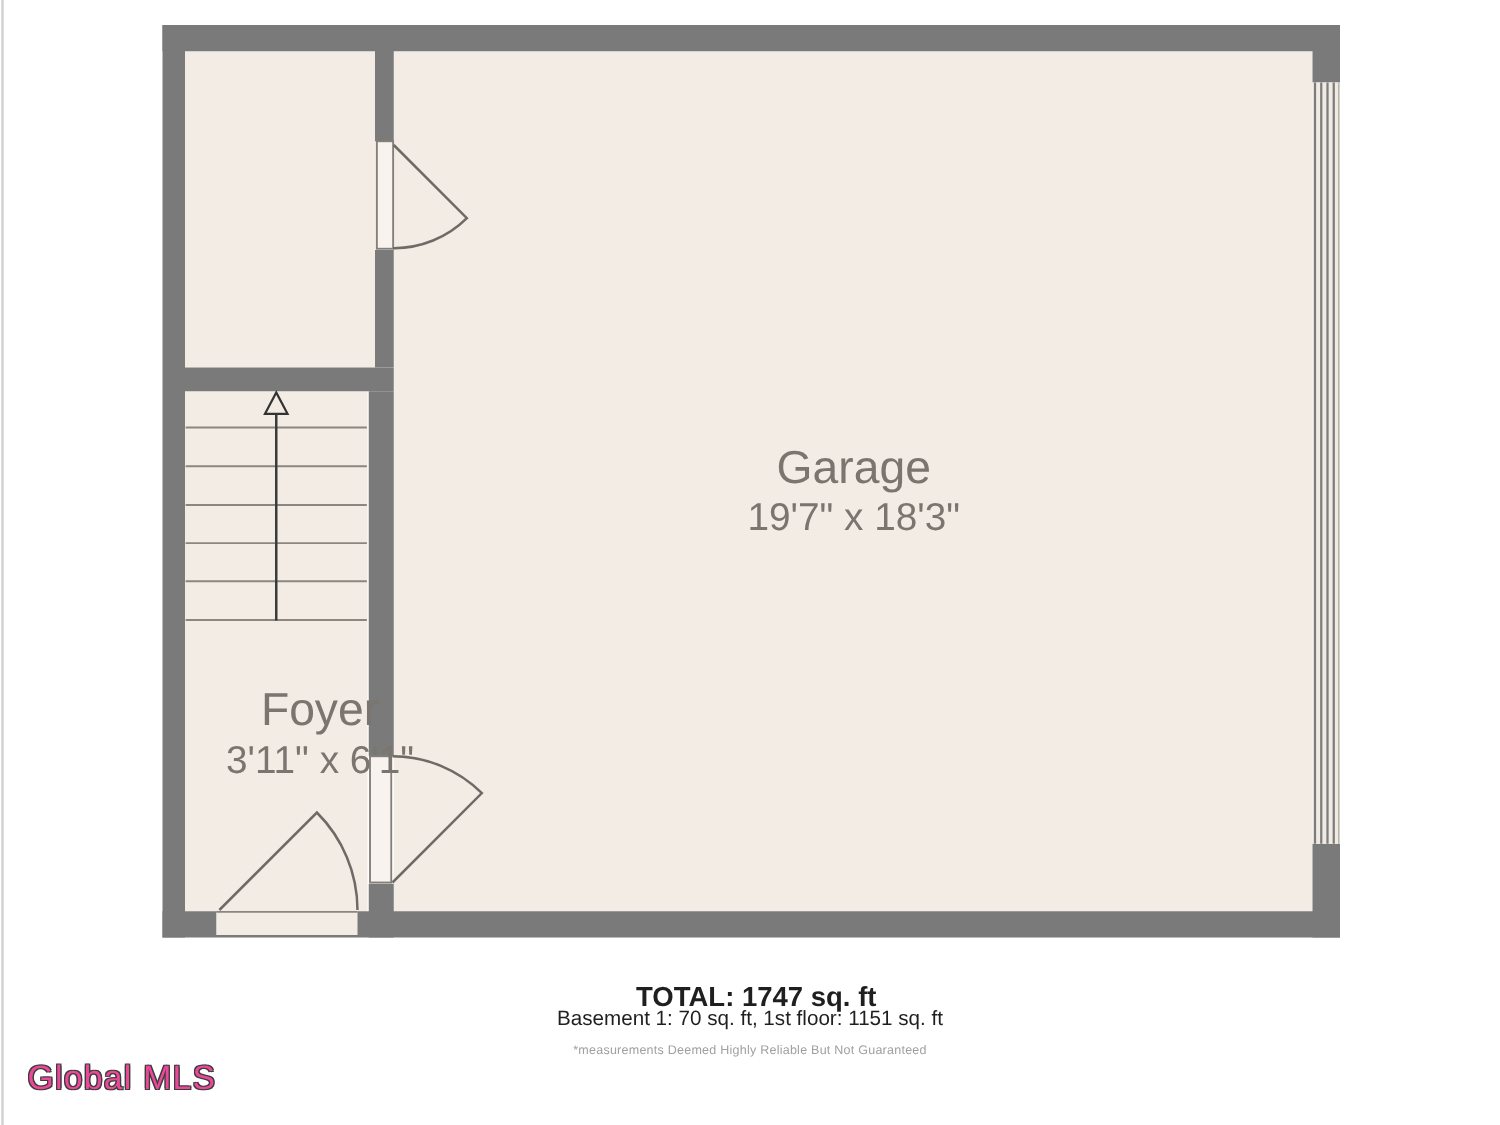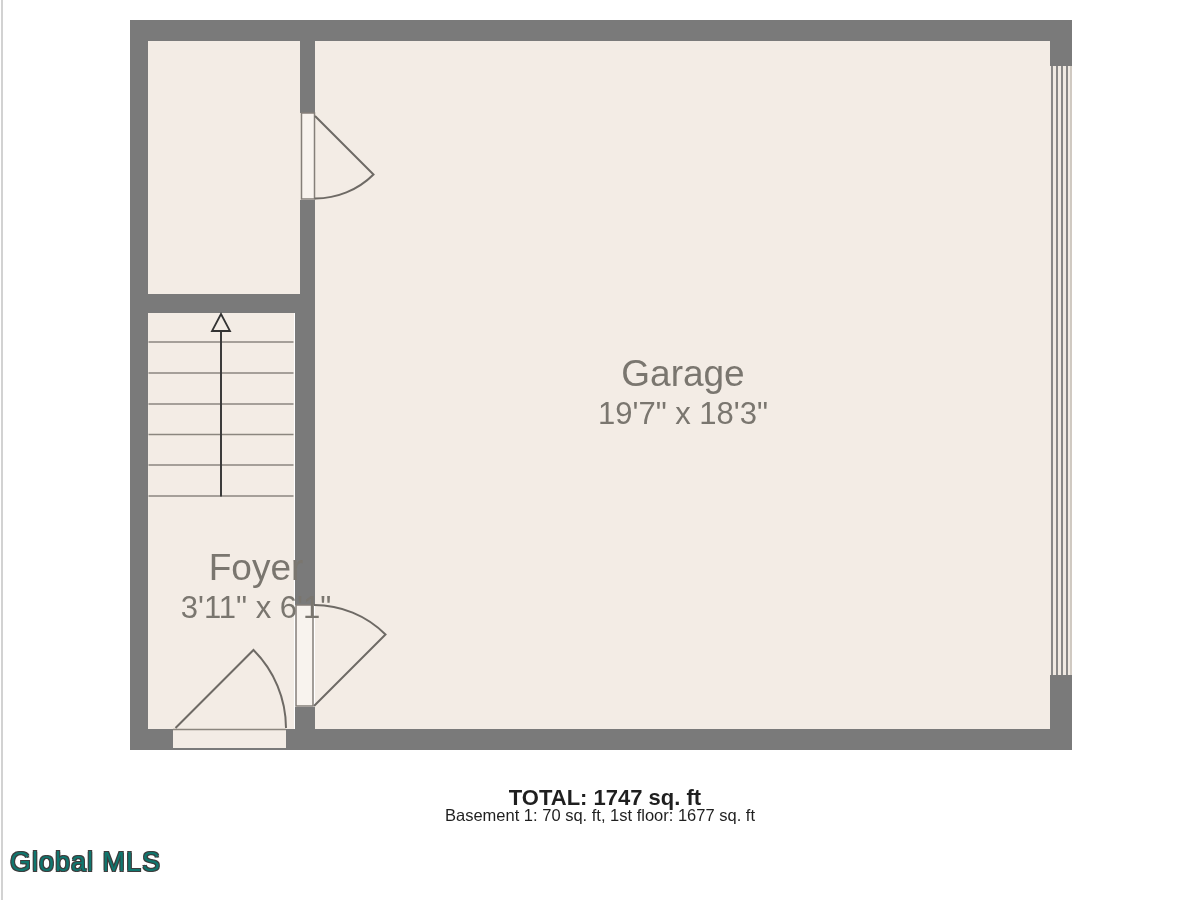--- a/index.html
+++ b/index.html
@@ -21,22 +21,22 @@
   .foyer-label  { left:221px; top:546px;margin-left:35px; }
   .summary {
     position:absolute; left:0; right:0; top:789px; text-align:center; color:#1f1f1f;
   }
   .summary .total { font-weight:bold; font-size:22px; line-height:18px;margin-left:10px; }
   .summary .line  { font-size:16.5px; line-height:17.5px; }
   .summary .disclaimer {
     margin-top:10px; font-size:10px; color:#a0a0a0; letter-spacing:0.2px;
   }
   .watermark {
-    position:absolute; left:10px; top:847px; font-size:27px; letter-spacing:1px;
-    color:#0f766e;
+    position:absolute; left:22px; top:847px; font-size:27px; letter-spacing:1px;
+    color:#ec4899;
     text-shadow: 1px 1px 0 #3d3d3d, -1px -1px 0 #3d3d3d, 1px -1px 0 #3d3d3d, -1px 1px 0 #3d3d3d;
   }
 </style>
 </head>
 <body>
 
 <div class="page">
 
   <div class="image-left-edge"></div>
 
@@ -107,18 +107,19 @@
     <div class="room-dims">19'7" x 18'3"</div>
   </div>
 
   <div class="room-label foyer-label">
     <div class="room-name">Foyer</div>
     <div class="room-dims">3'11" x 6'1"</div>
   </div>
 
   <div class="summary">
     <div class="total">TOTAL: 1747 sq. ft</div>
-    <div class="line">Basement 1: 70 sq. ft, 1st floor: 1677 sq. ft</div>
+    <div class="line">Basement 1: 70 sq. ft, 1st floor: 1151 sq. ft</div>
+    <div class="disclaimer">*measurements Deemed Highly Reliable But Not Guaranteed</div>
   </div>
 
   <div class="watermark">Global MLS</div>
 
 </div>
 
 </body></html>

